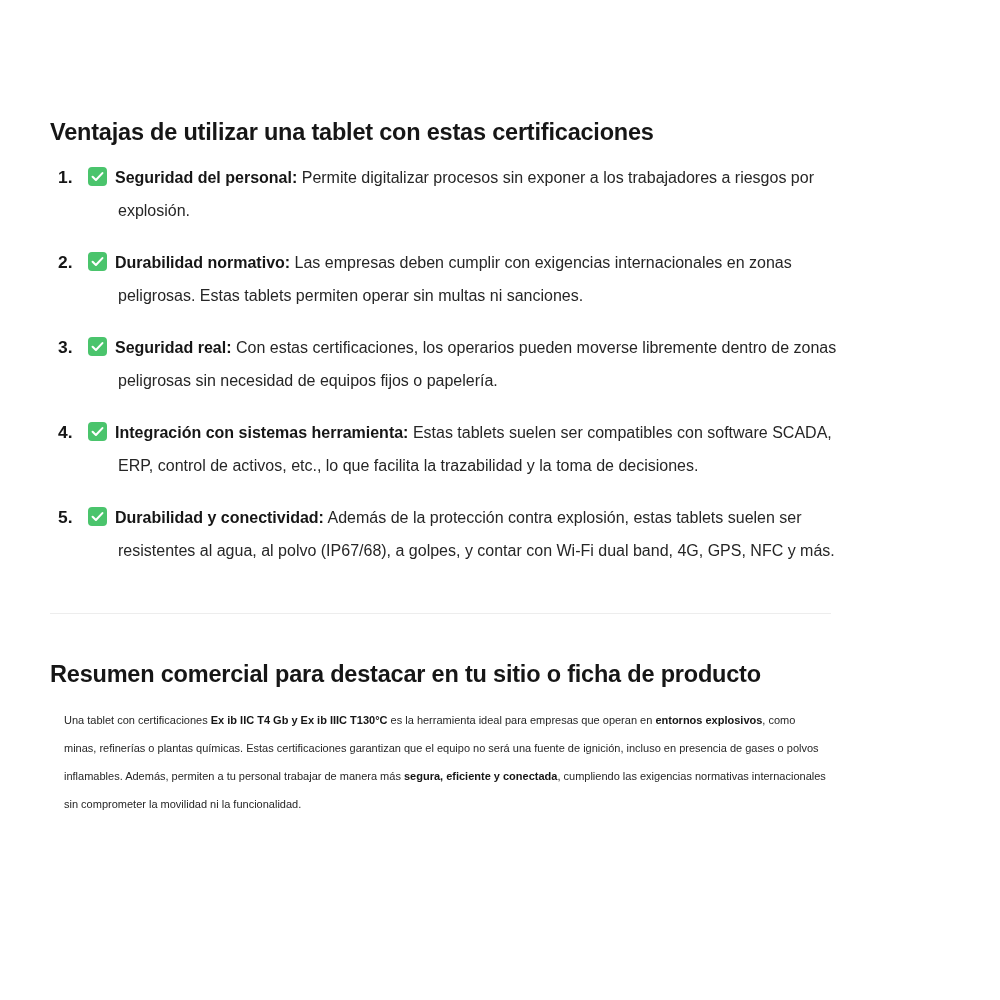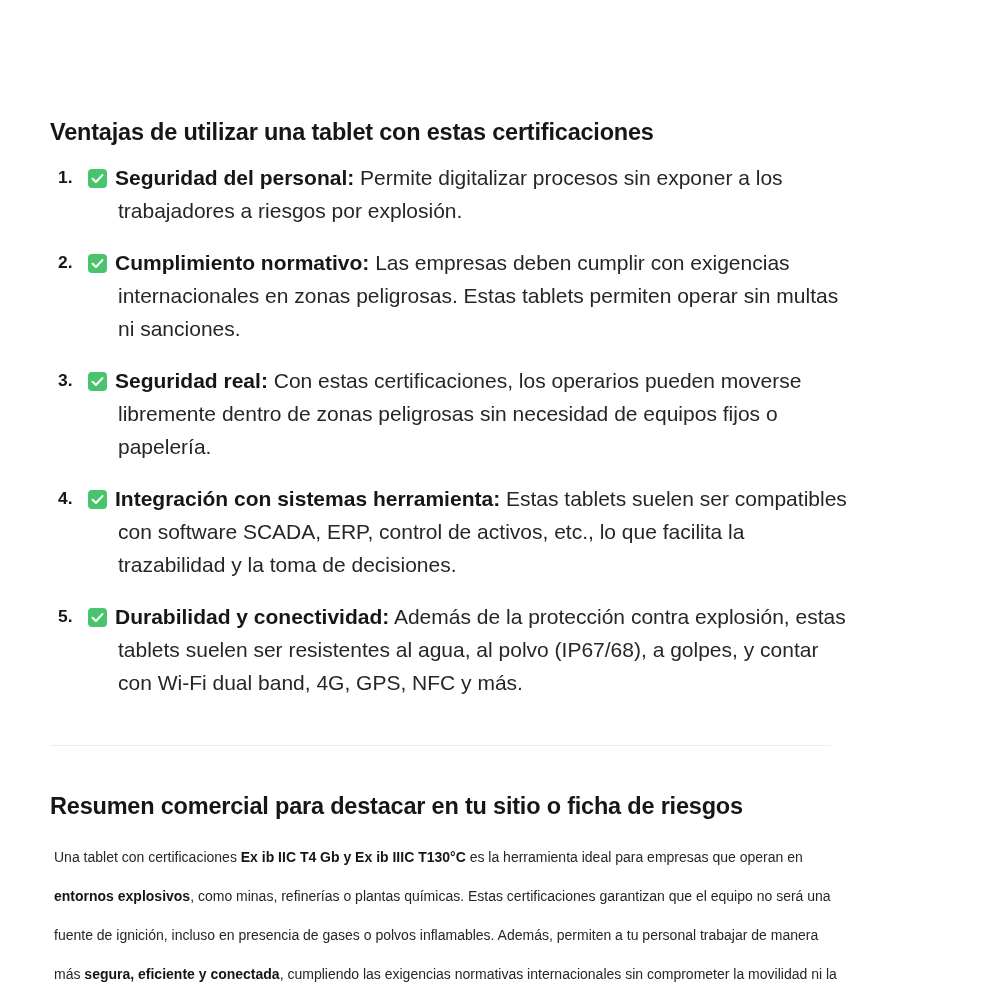--- a/index.html
+++ b/index.html
@@ -45,21 +45,21 @@
     counter-reset: adv;
     margin: 0;
     padding: 0;
   }
 
   ol.advantages > li {
     counter-increment: adv;
     position: relative;
     padding-left: 68px;
     margin-bottom: 19px;
-    font-size: 21px;
+    font-size: 16px;
     line-height: 33px;
     color: #262626;
   }
 
   ol.advantages > li:last-child {
     margin-bottom: 8px;
   }
 
   ol.advantages > li::before {
     content: counter(adv) ".";
@@ -103,24 +103,24 @@
   
   .divider {
     height: 1px;
     background: #ededed;
     margin: 46px 25px 46px 0;
     border: 0;
   }
 
   
   .summary-paragraph {
-    margin: 4px;
+    margin: 14px;
     padding-right: 12px;
-    font-size: 14px;
-    line-height: 39px;
+    font-size: 11px;
+    line-height: 28px;
     color: #262626;
     max-width: 925px;
   }
 
   .summary-paragraph b {
     font-weight: 700;
     color: #151515;
   }
 </style>
 </head>
@@ -129,31 +129,31 @@
 <div class="page">
 
   <h2 class="section-heading">Ventajas de utilizar una tablet con estas certificaciones</h2>
 
   <ol class="advantages" id="advantages-list">
       <li><span class="check-icon"><svg viewBox="0 0 19 19" xmlns="http://www.w3.org/2000/svg" aria-hidden="true">
             <path d="M4.6 9.8 L7.9 13.0 L14.4 6.1" fill="none" stroke="#ffffff" stroke-width="2.1" stroke-linecap="round" stroke-linejoin="round"></path>
           </svg></span><span class="item-term">Seguridad del personal:</span><span class="item-body"> Permite digitalizar procesos sin exponer a los trabajadores a riesgos por explosión.</span></li>
       <li><span class="check-icon"><svg viewBox="0 0 19 19" xmlns="http://www.w3.org/2000/svg" aria-hidden="true">
             <path d="M4.6 9.8 L7.9 13.0 L14.4 6.1" fill="none" stroke="#ffffff" stroke-width="2.1" stroke-linecap="round" stroke-linejoin="round"></path>
-          </svg></span><span class="item-term">Cumplimiento normativo:</span><span class="item-body"> Las empresas deben cumplir con exigencias internacionales en zonas peligrosas. Estas tablets permiten operar sin multas ni sanciones.</span></li>
+          </svg></span><span class="item-term">Durabilidad normativo:</span><span class="item-body"> Las empresas deben cumplir con exigencias internacionales en zonas peligrosas. Estas tablets permiten operar sin multas ni sanciones.</span></li>
       <li><span class="check-icon"><svg viewBox="0 0 19 19" xmlns="http://www.w3.org/2000/svg" aria-hidden="true">
             <path d="M4.6 9.8 L7.9 13.0 L14.4 6.1" fill="none" stroke="#ffffff" stroke-width="2.1" stroke-linecap="round" stroke-linejoin="round"></path>
           </svg></span><span class="item-term">Seguridad real:</span><span class="item-body"> Con estas certificaciones, los operarios pueden moverse libremente dentro de zonas peligrosas sin necesidad de equipos fijos o papelería.</span></li>
       <li><span class="check-icon"><svg viewBox="0 0 19 19" xmlns="http://www.w3.org/2000/svg" aria-hidden="true">
             <path d="M4.6 9.8 L7.9 13.0 L14.4 6.1" fill="none" stroke="#ffffff" stroke-width="2.1" stroke-linecap="round" stroke-linejoin="round"></path>
           </svg></span><span class="item-term">Integración con sistemas herramienta:</span><span class="item-body"> Estas tablets suelen ser compatibles con software SCADA, ERP, control de activos, etc., lo que facilita la trazabilidad y la toma de decisiones.</span></li>
       <li><span class="check-icon"><svg viewBox="0 0 19 19" xmlns="http://www.w3.org/2000/svg" aria-hidden="true">
             <path d="M4.6 9.8 L7.9 13.0 L14.4 6.1" fill="none" stroke="#ffffff" stroke-width="2.1" stroke-linecap="round" stroke-linejoin="round"></path>
           </svg></span><span class="item-term">Durabilidad y conectividad:</span><span class="item-body"> Además de la protección contra explosión, estas tablets suelen ser resistentes al agua, al polvo (IP67/68), a golpes, y contar con Wi-Fi dual band, 4G, GPS, NFC y más.</span></li>
     </ol>
 
   <hr class="divider">
 
-  <h2 class="section-heading second">Resumen comercial para destacar en tu sitio o ficha de riesgos</h2>
+  <h2 class="section-heading second">Resumen comercial para destacar en tu sitio o ficha de producto</h2>
 
   <p class="summary-paragraph" id="summary-paragraph"><span>Una tablet con certificaciones </span><b>Ex ib IIC T4 Gb y Ex ib IIIC T130°C</b><span> es la herramienta ideal para empresas que operan en </span><b>entornos explosivos</b><span>, como minas, refinerías o plantas químicas. Estas certificaciones garantizan que el equipo no será una fuente de ignición, incluso en presencia de gases o polvos inflamables. Además, permiten a tu personal trabajar de manera más </span><b>segura, eficiente y conectada</b><span>, cumpliendo las exigencias normativas internacionales sin comprometer la movilidad ni la funcionalidad.</span></p>
 
 </div>
 
 </body></html>

